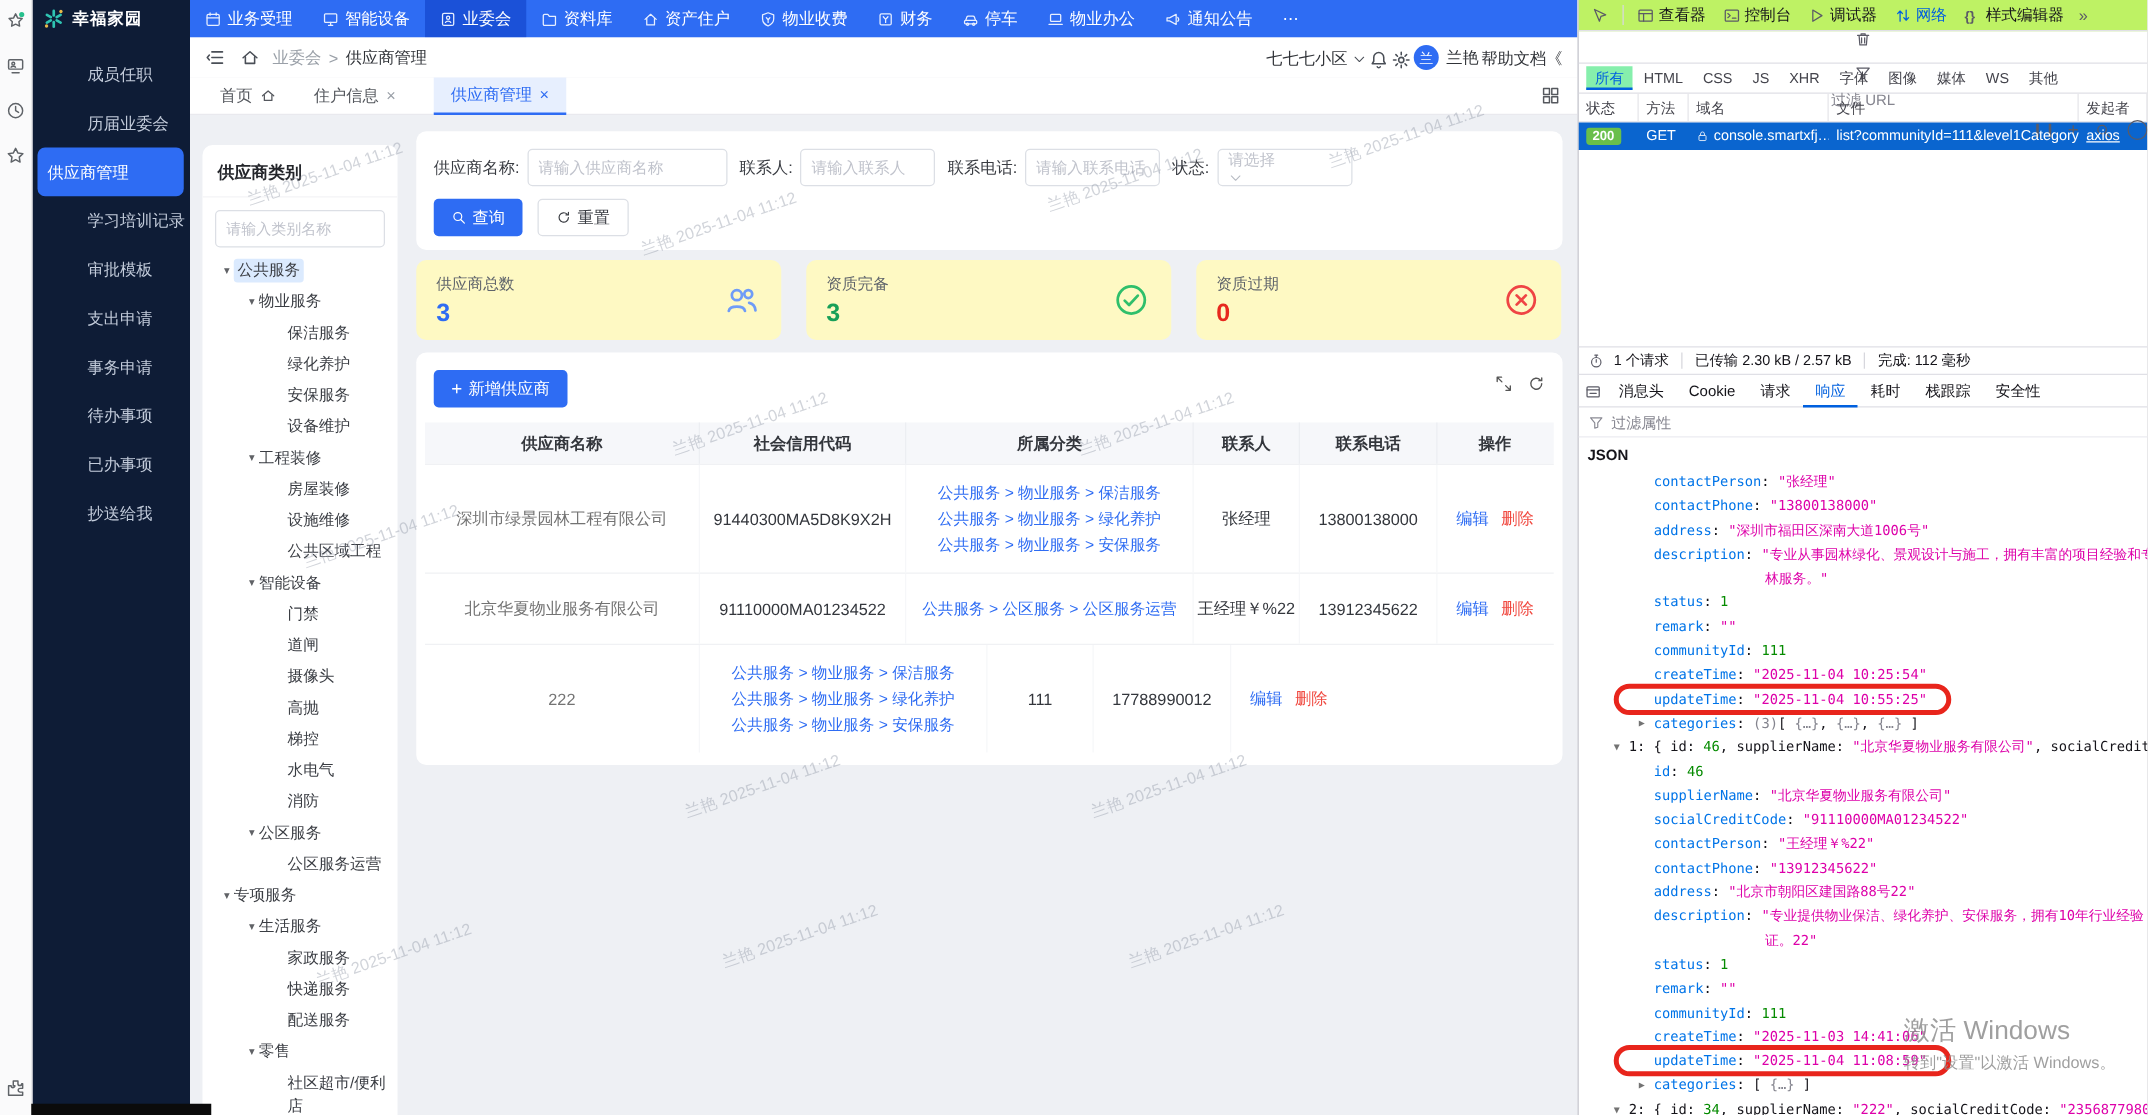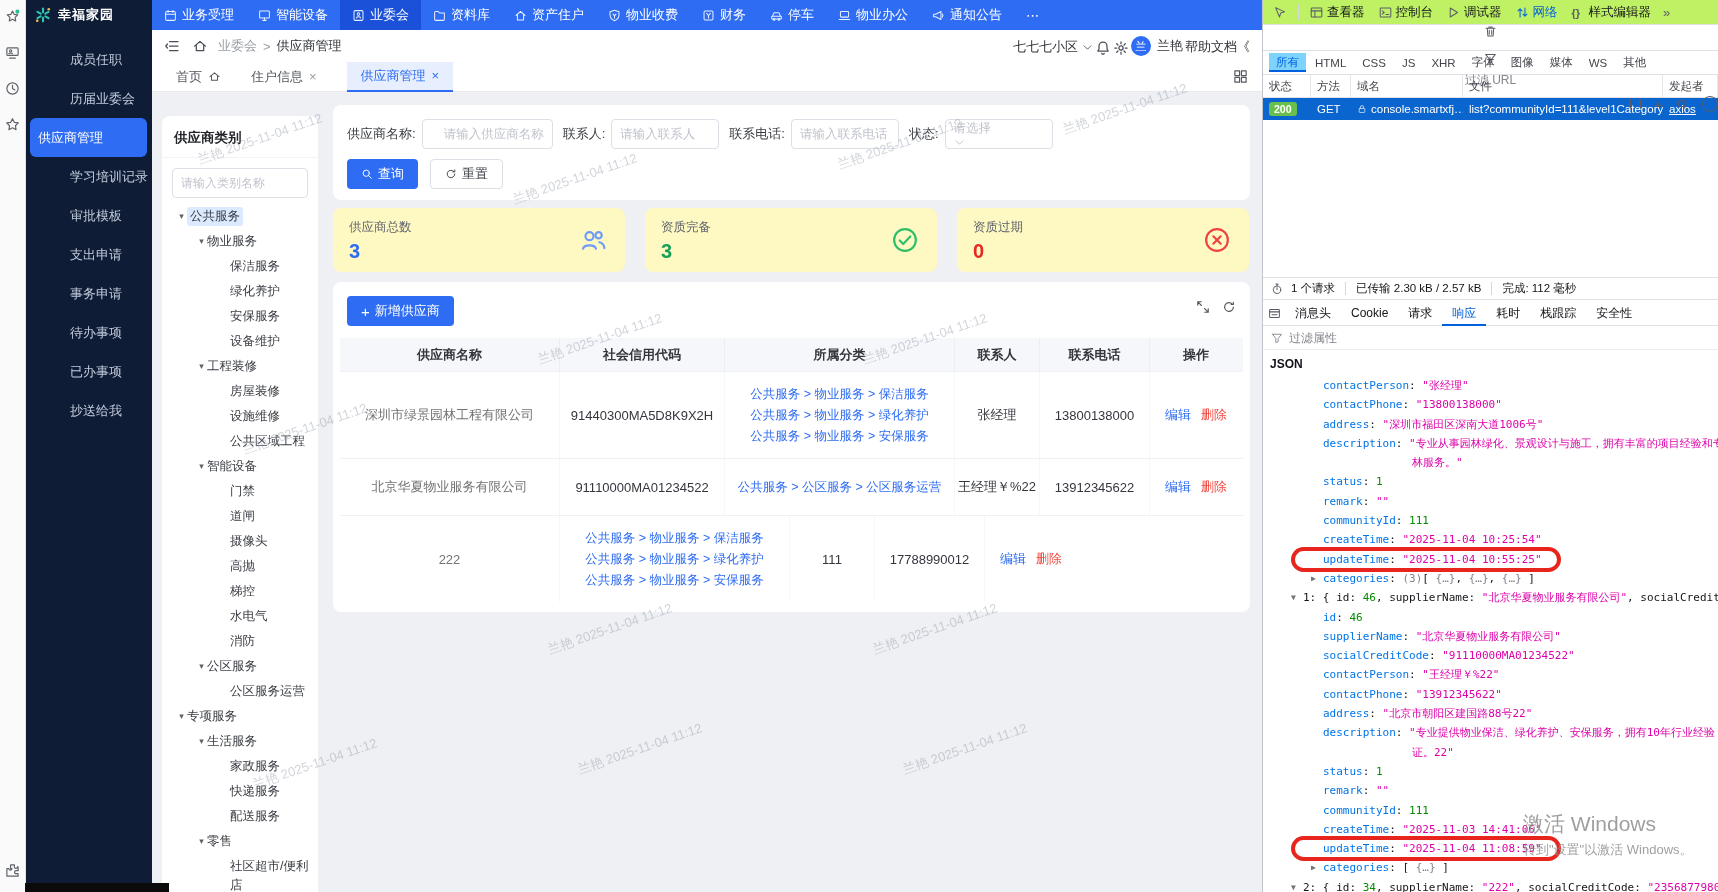--- a/index.html
+++ b/index.html
@@ -104,21 +104,21 @@
   .dt-more{color:#5b5b66;font-size:13px;padding:0 5px;cursor:pointer;}
   .dt-filter{height:25px;border-bottom:1px solid #e0e0e6;display:flex;align-items:center;gap:7px;padding:0 6px;flex-direction:column;}
   .dt-filter .fic{width:13px;height:13px;color:#5b5b66;cursor:pointer;}
   .dt-filter .ftxt{color:#85858f;font-size:12px;}
   .dt-filter .right{margin-left:auto;display:flex;align-items:center;gap:13px;padding-right:2px;}
   .pauseic{display:inline-block;width:8px;height:11px;border-left:2px solid #5b5b66;border-right:2px solid #5b5b66;}
   .plus{color:#5b5b66;font-size:15px;line-height:1;cursor:pointer;}
   .halfgear{width:14px;height:14px;border:1.4px solid #5b5b66;border-radius:50%;margin-right:-8px;}
   .dt-types{height:23px;border-bottom:1px solid #e0e0e6;display:flex;align-items:center;padding:0 6px;gap:2px;font-size:11.5px;color:#44444c;}
   .tt{padding:2px 7px;cursor:pointer;white-space:nowrap;}
-  .tt.active{color:#0060df;background:#7dd3fc;box-shadow:inset 0 -2px 0 #0060df;}
+  .tt.active{color:#0060df;background:#86efac;box-shadow:inset 0 -2px 0 #0060df;}
   .dt-cols{height:22px;border-bottom:1px solid #e0e0e6;display:flex;font-size:11.5px;color:#44444c;align-items:center;}
   .dt-cols .hc{padding-left:6px;border-right:1px solid #e6e6ea;height:100%;display:flex;align-items:center;box-sizing:border-box;white-space:nowrap;overflow:hidden;}
   .dt-row{height:22px;background:#0a65cf;color:#fff;display:flex;align-items:center;font-size:11.5px;cursor:pointer;}
   .dt-row .rc{padding-left:6px;display:flex;align-items:center;gap:4px;box-sizing:border-box;white-space:nowrap;overflow:hidden;}
   .badge200{background:#69bf4b;color:#fff;font-weight:bold;font-size:10.5px;padding:1px 5px;border-radius:3px;}
   .dt-row .lockic{width:10px;height:10px;color:#d9e6f8;flex:none;}
   .dt-row .axios{text-decoration:underline;}
   .w-st{width:48px;}.w-me{width:40px;}.w-do{width:112px;}.w-fi{width:200px;}.w-in{flex:1;}
   .dt-summary{position:absolute;left:0;top:277px;width:100%;height:23px;border-top:1px solid #e0e0e6;border-bottom:1px solid #e0e0e6;display:flex;align-items:center;gap:8px;padding:0 8px;font-size:11.5px;color:#15141a;box-sizing:border-box;}
   .dt-summary .swic{width:12px;height:12px;color:#5b5b66;}
@@ -494,21 +494,21 @@
           <span class="caret"></span>
           <span class="lbl">社区超市/便利店</span>
         </div>
       </div>
   </div>
 
   <div class="card searchcard">
     <div class="frow" id="filterRow">
         <div class="ff">
           <label>供应商名称:</label>
-          <input placeholder="请输入供应商名称" style="width: 131px; text-align: right;">
+          <input placeholder="请输入供应商名称" style="width: 160px;">
         </div>
         <div class="ff">
           <label>联系人:</label>
           <input placeholder="请输入联系人" style="width: 108px;">
         </div>
         <div class="ff">
           <label>联系电话:</label>
           <input placeholder="请输入联系电话" style="width: 108px;">
         </div>
         <div class="ff">

